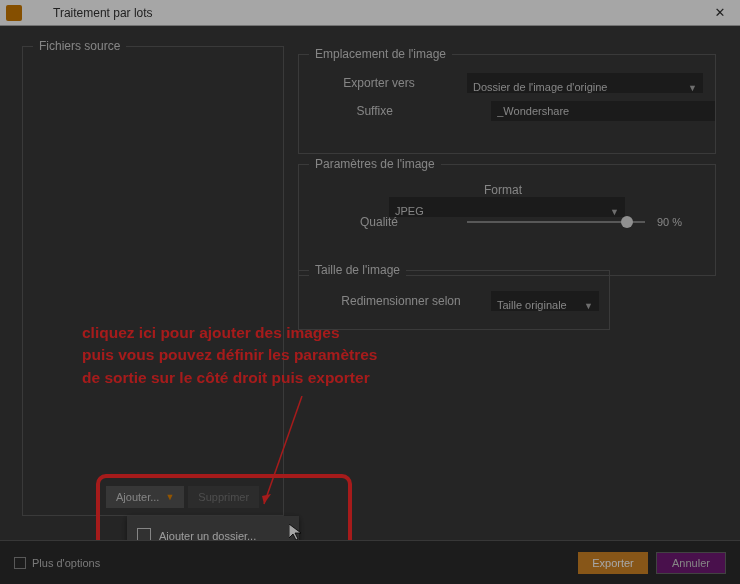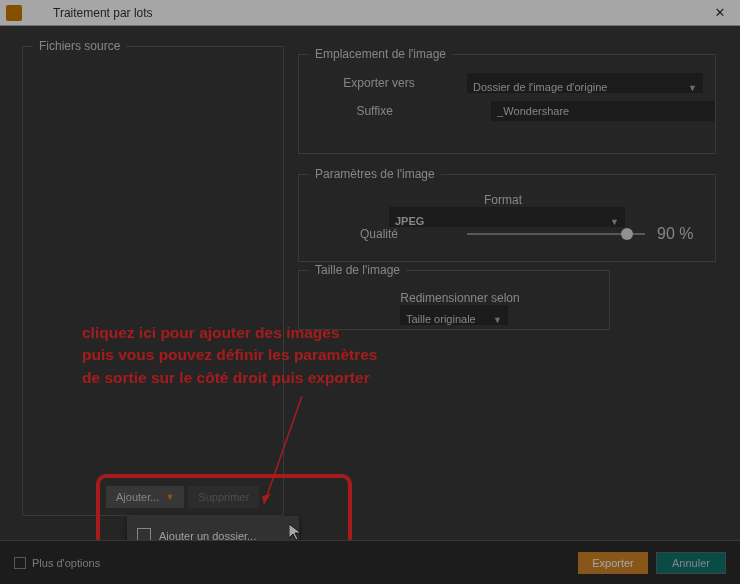--- a/index.html
+++ b/index.html
@@ -10,21 +10,21 @@
   .titlebar .icon { width: 16px; height: 16px; background: #cc7a00; margin: 0 6px; border-radius: 2px; }
   .titlebar .title { font-size: 12px; color: #333; flex: 1; }
   .titlebar .close { width: 40px; height: 26px; display: flex; align-items: center; justify-content: center; font-size: 13px; color: #333; }
   
   .main { position: absolute; top: 26px; left: 0; right: 0; bottom: 38px; background: #3a3a3a; color: #ddd; }
   
   .panel { position: absolute; border: 1px solid #5a5a5a; }
   .panel .legend { position: absolute; top: -8px; left: 10px; background: #3a3a3a; padding: 0 6px; font-size: 12px; color: #ccc; }
   .source-panel { left: 22px; top: 20px; width: 262px; height: 470px; }
   .loc-panel { left: 298px; top: 28px; width: 418px; height: 100px; }
-  .param-panel { left: 298px; top: 148px; width: 418px; height: 88px; }
+  .param-panel { left: 298px; top: 138px; width: 418px; height: 112px; }
   .size-panel { left: 298px; top: 244px; width: 312px; height: 60px; }
   
   .row { position: absolute; display: flex; align-items: center; }
   .label { font-size: 12px; color: #ccc; text-align: center; margin-right: 8px; }
   .select, .input { background: #2a2a2a; color: #ccc; border: none; height: 20px; font-size: 11px; padding: 0 6px; display: flex; align-items: flex-end; justify-content: space-between; }
   .select .arrow { font-size: 9px; color: #aaa; }
   .input { }
   
   .slider-row { position: absolute; display: flex; align-items: center; }
   .slider-track { width: 178px; height: 2px; background: #888; position: relative; margin-right: 12px; }
@@ -43,21 +43,21 @@
   
   .anno-text { position: absolute; left: 82px; top: 296px; color: #ff2a2a; font-size: 15.5px; font-weight: 600; line-height: 1.45; }
   .highlight-box { position: absolute; left: 96px; top: 448px; width: 256px; height: 80px; border: 4px solid #ff2a2a; border-radius: 10px; }
   .anno-line { position: absolute; left: 262px; top: 370px; }
   
   .footer { position: absolute; bottom: 0; left: 0; right: 0; height: 44px; background: #2c2c2c; border-top: 1px solid #555; display: flex; align-items: center; padding: 0 14px; }
   .chk { width: 12px; height: 12px; border: 1px solid #888; margin-right: 6px; }
   .chk-label { font-size: 11px; color: #bbb; flex: 1; }
   .fbtn { height: 22px; width: 70px; font-size: 11px; margin-left: 8px; display: flex; align-items: center; justify-content: center; }
   .fbtn-export { background: #d08426; color: #fff; border: none; }
-  .fbtn-cancel { background: #0f766e; color: #ccc; border: 1px solid #666; }
+  .fbtn-cancel { background: #701a75; color: #ccc; border: 1px solid #666; }
 </style>
 </head>
 <body>
 
 <div class="titlebar">
   <div class="icon"></div>
   <div class="title">Traitement par lots</div>
   <div class="close">✕</div>
 </div>
 
@@ -97,37 +97,37 @@
     <div class="row" style="top:46px; left:0; width:100%;gap:33px;">
       <div class="label" style="width:160px;">Suffixe</div>
       <input class="input" style="width: 236px;" value="_Wondershare">
     </div>
   </div>
 
   <div class="panel param-panel">
     <div class="legend">Paramètres de l'image</div>
     <div class="row" style="top:18px; left:0; width:100%;flex-direction:column;">
       <div class="label" style="width:160px;">Format</div>
-      <div class="select" style="width:236px;font-weight:bold;">
+      <div class="select" style="width:236px;">
         <span>JPEG</span>
         <span class="arrow">▼</span>
       </div>
     </div>
     <div class="slider-row" style="top:50px; left:0; width:100%;">
       <div class="label" style="width:160px;">Qualité</div>
       <div class="slider-track">
         <div class="slider-thumb" style="left:154px;"></div>
       </div>
-      <div style="font-size:16px;color:#ccc;">90 %</div>
+      <div style="font-size:11px;color:#ccc;">90 %</div>
     </div>
   </div>
 
   <div class="panel size-panel">
     <div class="legend">Taille de l'image</div>
-    <div class="row" style="top:20px; left:0; width:100%;flex-direction:column;">
+    <div class="row" style="top:20px; left:0; width:100%;">
       <div class="label" style="width:184px;padding-left:20px;">Redimensionner selon</div>
       <div class="select" style="width:108px;">
         <span>Taille originale</span>
         <span class="arrow">▼</span>
       </div>
     </div>
   </div>
 
   <div class="anno-text">
     <div>cliquez ici pour ajouter des images</div>

